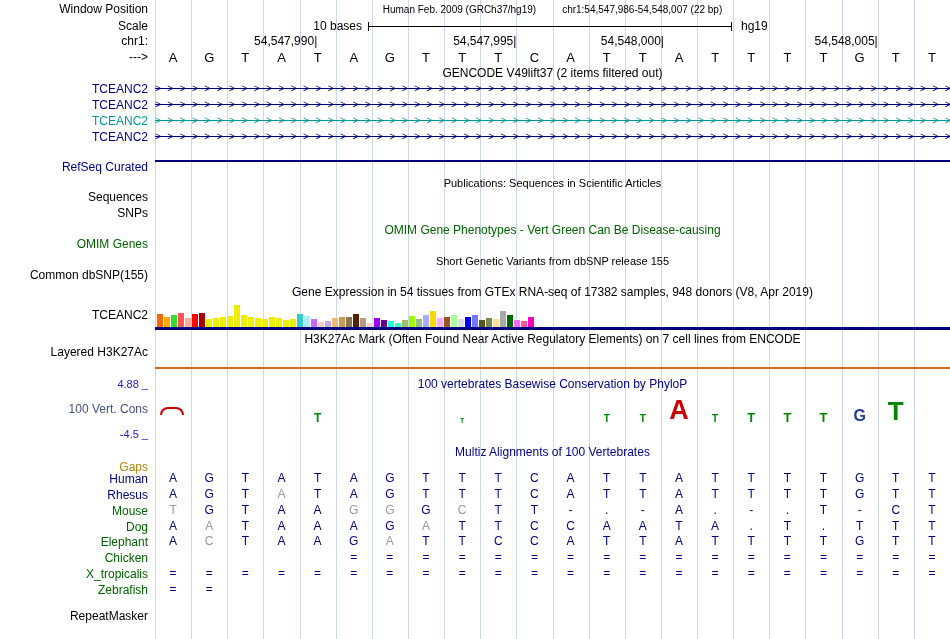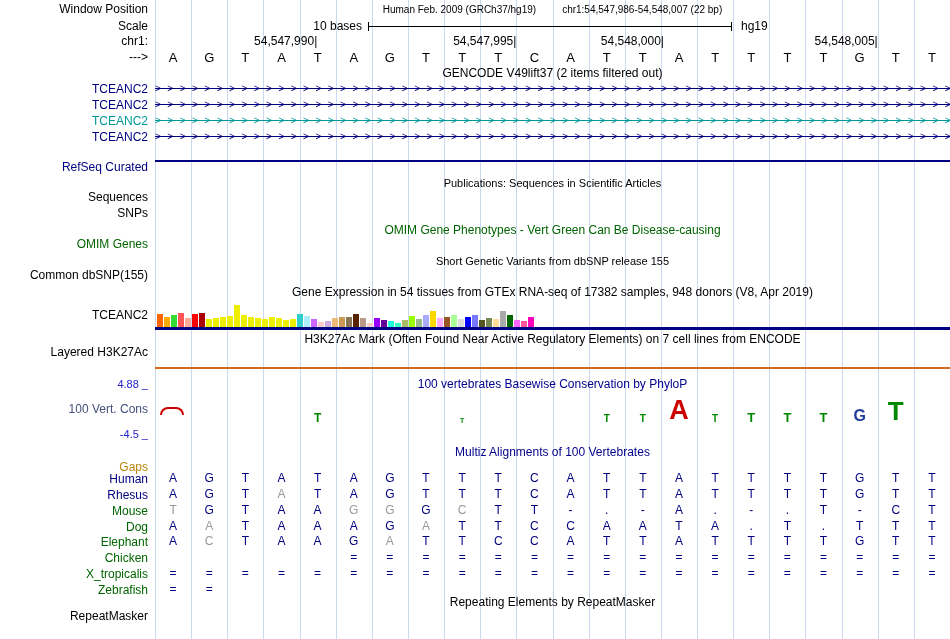--- a/index.html
+++ b/index.html
@@ -162,21 +162,20 @@
       <div style="position: absolute; left: 686.59px; bottom: 0px; width: 36.14px; text-align: center; font-size: 16px; line-height: 16px; font-weight: bold; color: rgb(31, 61, 153);">G</div>
       <div style="position: absolute; left: 722.73px; bottom: 0px; width: 36.14px; text-align: center; font-size: 26px; line-height: 26px; font-weight: bold; color: rgb(0, 136, 0);">T</div>
     </div>
   <div class="arc"></div>
   <div class="llabel" style="top:402px;color:#44507A">100 Vert. Cons</div>
   <div class="llabel" style="top:427px;color:#2222CC;font-size:11px">-4.5 _</div>
 
   <div class="ctitle" style="top:445px;color:#00008B">Multiz Alignments of 100 Vertebrates</div>
   <div class="llabel" style="top:460px;color:#B8860B">Gaps</div>
 
-  <div class="ctitle" style="top:595px">Repeating Elements by RepeatMasker</div>
   <div class="llabel" style="top:609px">RepeatMasker</div>
 <div style="position: absolute; left: 235.68px; top: 34px; width: 100px; text-align: center; font-size: 12px; white-space: nowrap;">54,547,990|</div>
     <div style="position: absolute; left: 416.36px; top: 34px; width: 100px; text-align: right; font-size: 12px; white-space: nowrap;">54,547,995|</div>
     <div style="position: absolute; left: 564px; top: 34px; width: 100px; text-align: right; font-size: 12px; white-space: nowrap;">54,548,000|</div>
     <div style="position: absolute; left: 777.73px; top: 34px; width: 100px; text-align: right; font-size: 12px; white-space: nowrap;">54,548,005|</div>
     <div style="position: absolute; left: 155px; top: 50px; width: 36.14px; text-align: center; font-size: 13px;">A</div>
     <div style="position: absolute; left: 191.14px; top: 50px; width: 36.14px; text-align: center; font-size: 13px;">G</div>
     <div style="position: absolute; left: 227.27px; top: 50px; width: 36.14px; text-align: center; font-size: 13px;">T</div>
     <div style="position: absolute; left: 263.41px; top: 50px; width: 36.14px; text-align: center; font-size: 13px;">A</div>
     <div style="position: absolute; left: 299.55px; top: 50px; width: 36.14px; text-align: center; font-size: 13px;">T</div>

